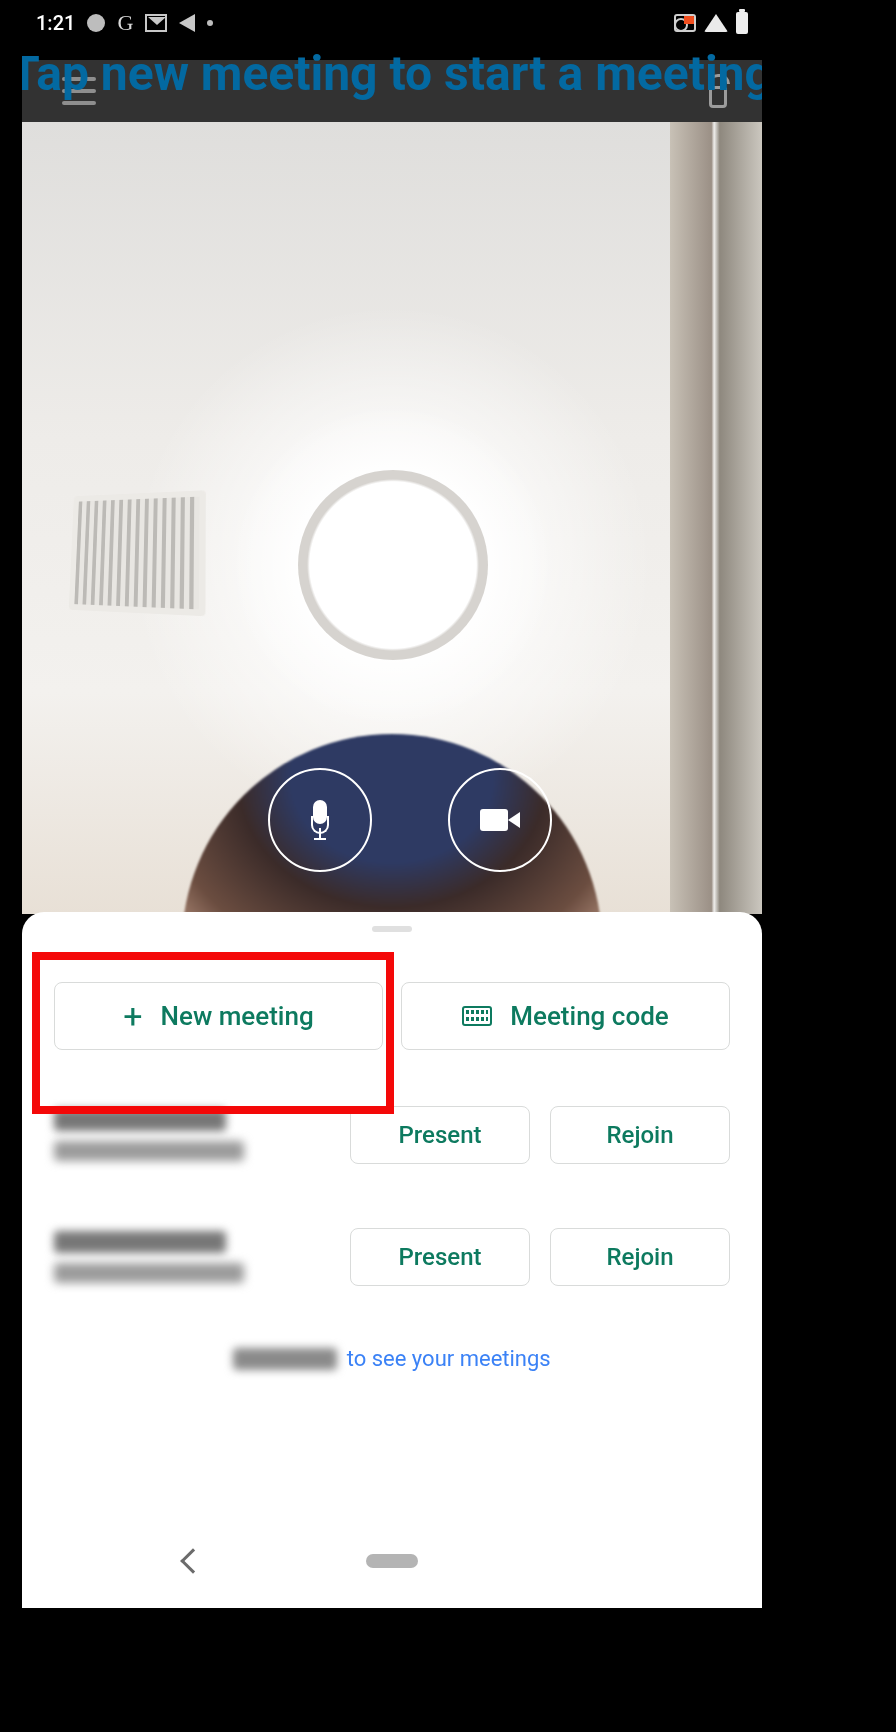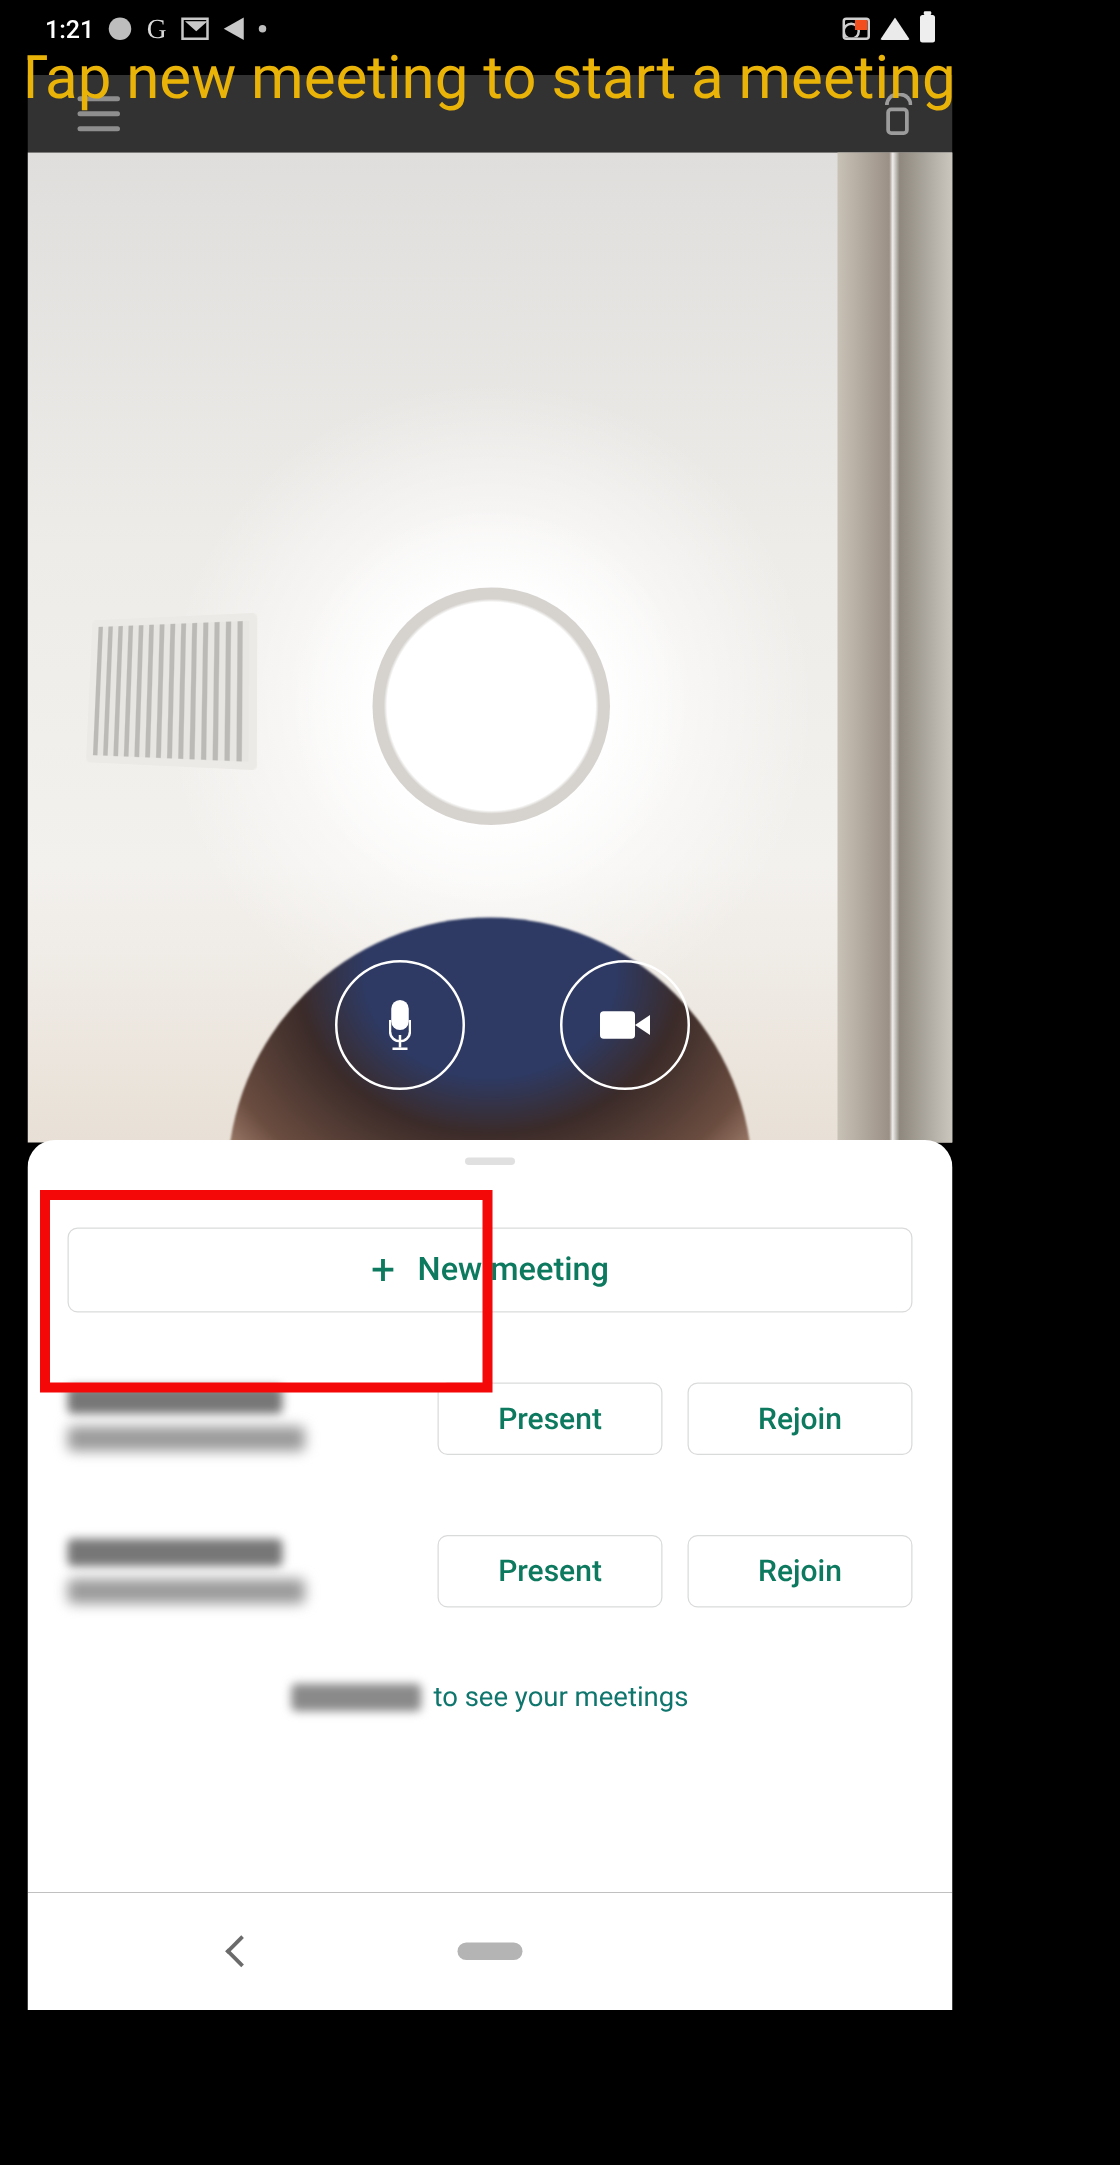--- a/index.html
+++ b/index.html
@@ -16,21 +16,21 @@
     .sb-send{ width:0;height:0;border-top:9px solid transparent;border-bottom:9px solid transparent;border-right:16px solid #c8c8c8; transform:rotate(0deg); }
     .sb-dot2{ width:6px;height:6px;border-radius:50%;background:#bdbdbd; }
     .sb-right{ margin-left:auto; display:flex; align-items:center; gap:8px; }
     .sb-cast{ width:22px;height:18px;border:2px solid #cfcfcf;border-radius:3px;position:relative; overflow:hidden;}
     .sb-cast:before{content:"";position:absolute;left:-2px;bottom:-2px;width:10px;height:10px;border:2px solid #cfcfcf;border-radius:50%;}
     .sb-cast:after{content:"";position:absolute;right:0;top:0;width:10px;height:8px;background:#f24e1e;}
     .sb-wifi{ width:0;height:0;border-left:12px solid transparent;border-right:12px solid transparent;border-bottom:18px solid #eaeaea; border-radius:2px; }
     .sb-batt{ width:12px;height:22px;background:#eee;border-radius:2px; position:relative;}
     .sb-batt:before{content:"";position:absolute;left:3px;top:-3px;width:6px;height:3px;background:#eee;border-radius:1px;}
     .instruction-band{ position:absolute; left:0; top:44px; width:740px; height:78px; background:#000; }
-    .instruction{ position:absolute; left:-12px; top:33px; color:#eab308; font-size:48px; font-weight:400; white-space:nowrap; z-index:20; }
+    .instruction{ position:absolute; left:-12px; top:45px; color:#0369a1; font-size:48px; font-weight:700; white-space:nowrap; z-index:20; }
     .appbar{ position:absolute; left:0; top:60px; width:740px; height:62px; background:rgba(120,120,120,.42); display:flex; align-items:center;  }
     .menu-btn{ margin-left:40px; width:34px; height:28px; display:flex; flex-direction:column; justify-content:space-between; }
     .menu-btn span{ height:4px; background:#8e8e8e; border-radius:2px; }
     .app-title{ position:absolute; left:0; right:0; text-align:center; font-size:40px; color:#9c9c9c; font-weight:400; }
     .speaker-ic{ position:absolute; right:32px; top:14px; width:24px; height:34px; }
     .speaker-ic .arc{ position:absolute; left:2px; top:0; width:22px; height:10px; border:3px solid #9c9c9c; border-bottom:none; border-radius:14px 14px 0 0; }
     .speaker-ic .body{ position:absolute; left:3px; top:12px; width:18px; height:22px; border:3px solid #9c9c9c; border-radius:4px; }
     .camera-area{ position:absolute; left:0; top:122px; width:740px; height:792px;
        background:
          radial-gradient(circle at 370px 444px, #ffffff 0 90px, rgba(255,255,255,0) 160px),
@@ -61,21 +61,21 @@
     .kb{ width:30px; height:20px; border:2px solid #0d7a5f; border-radius:3px; position:relative;}
     .kb:before{content:"";position:absolute;left:2px;top:2px;right:2px;height:4px;background:repeating-linear-gradient(90deg,#0d7a5f 0 3px,transparent 3px 5px);}
     .kb:after{content:"";position:absolute;left:2px;top:9px;right:2px;height:4px;background:repeating-linear-gradient(90deg,#0d7a5f 0 3px,transparent 3px 5px);}
     .highlight{ position:absolute; left:10px; top:40px; width:362px; height:162px; border:8px solid #f40808; z-index:5; pointer-events:none; }
     .list{ padding:0 32px; }
     .row{ display:flex; align-items:center; justify-content:flex-end; gap:20px; height:122px; }
     .row .info{ margin-right:auto; }
     .blurA{ width:172px; height:22px; background:#777; border-radius:4px; filter:blur(4px); margin-bottom:10px;}
     .blurB{ width:190px; height:20px; background:#9b9b9b; border-radius:4px; filter:blur(5px);}
     .act{ width:180px; height:58px; border:1px solid #d9dbda; border-radius:8px; display:flex; align-items:center; justify-content:center; color:#0d7a5f; font-size:24px; font-weight:500; background:#fff;}
-    .hint{ text-align:center; color:#0f766e; font-size:22px; margin-top:28px; }
+    .hint{ text-align:center; color:#3b82f6; font-size:22px; margin-top:28px; }
     .hint .blr{ display:inline-block; width:104px; height:22px; background:#8a8a8a; filter:blur(4px); border-radius:4px; vertical-align:-4px; margin-right:4px;}
     .navbar{ position:absolute; left:0; bottom:0; width:740px; height:94px; background:#fff; display:flex; align-items:center;}
     .nav-back{ position:absolute; left:162px; top:38px; width:18px; height:18px; border-left:3px solid #6b6b6b; border-bottom:3px solid #6b6b6b; transform:rotate(45deg);}
     .nav-pill{ width:52px; height:14px; background:#b4b4b4; border-radius:7px; margin:0 auto;}
   </style>
 </head>
 <body>
 
 <div class="frame">
  <div class="screen">
@@ -133,20 +133,24 @@
   </div>
 
   <div class="sheet">
      <div class="drag"></div>
      <div class="highlight"></div>
      <div class="btn-row">
         <div class="pill">
            <span class="plus">+</span>
            <span>New meeting</span>
         </div>
+        <div class="pill">
+           <span class="kb"></span>
+           <span>Meeting code</span>
+        </div>
      </div>
      <div class="list">
         <div class="row">
            <div class="info">
               <div class="blurA"></div>
               <div class="blurB"></div>
            </div>
            <div class="act">
               <span>Present</span>
             </div>

